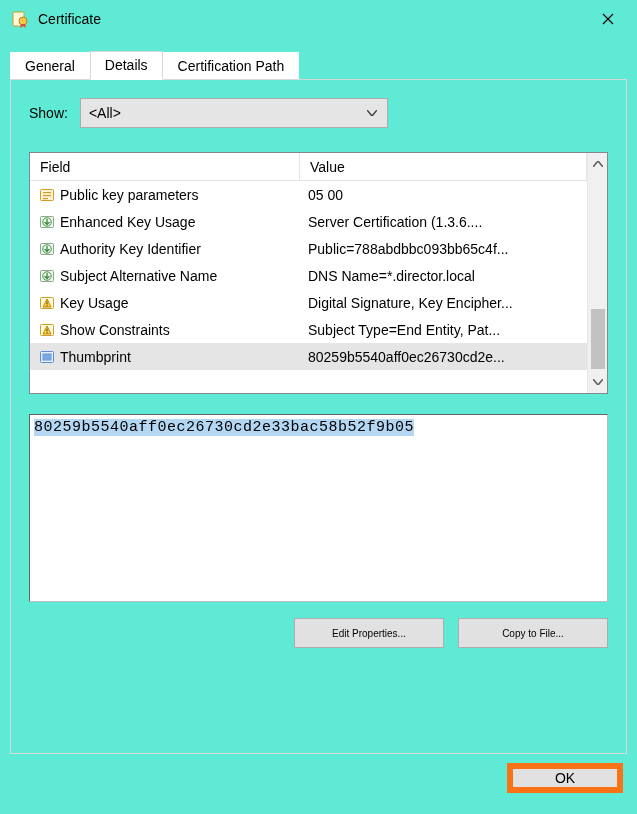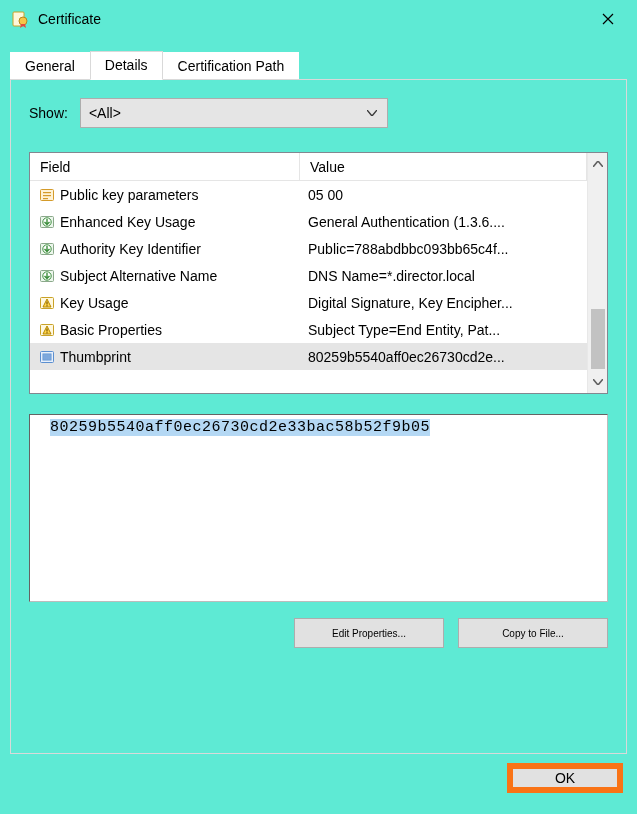--- a/index.html
+++ b/index.html
@@ -164,21 +164,21 @@
   }
   
   .detailbox {
     margin-top: 20px;
     height: 188px;
     border-top: 1px solid #646464;
     border-left: 1px solid #646464;
     border-right: 1px solid #bcbcbc;
     border-bottom: 1px solid #bcbcbc;
     background: #fff;
-    padding: 2px 20px;
+    padding: 2px 4px;
     font-family: "Consolas", "Courier New", monospace;
     font-size: 15px;
     line-height: 22px;
     letter-spacing: 0.5px;
   }
   .detailbox .sel {
     background: #b4d8f4;
     display: inline;
   }
   
@@ -285,21 +285,21 @@
                 <span class="row-icon">
                   <svg width="16" height="16" viewBox="0 0 16 16">
                       <rect x="1.5" y="2.5" width="13" height="11" rx="1" fill="#ecf6ec" stroke="#8aa88a"></rect>
                       <circle cx="8" cy="8" r="4.2" fill="#fff" stroke="#3d8f3d"></circle>
                       <path d="M8 5 L8 10 M5.5 8 L8 10.5 L10.5 8" fill="none" stroke="#3d8f3d" stroke-width="1.4"></path>
                     </svg>
                 </span>
                 <span>Enhanced Key Usage</span>
               </div>
               <div class="cell col-value">
-                  <span>General Authentication (1.3.6....</span>
+                  <span>Server Certification (1.3.6....</span>
                 </div>
             </div>
 
             <div class="row">
               <div class="cell col-field">
                 <span class="row-icon">
                   <svg width="16" height="16" viewBox="0 0 16 16">
                       <rect x="1.5" y="2.5" width="13" height="11" rx="1" fill="#ecf6ec" stroke="#8aa88a"></rect>
                       <circle cx="8" cy="8" r="4.2" fill="#fff" stroke="#3d8f3d"></circle>
                       <path d="M8 5 L8 10 M5.5 8 L8 10.5 L10.5 8" fill="none" stroke="#3d8f3d" stroke-width="1.4"></path>
@@ -348,21 +348,21 @@
             <div class="row">
               <div class="cell col-field">
                 <span class="row-icon">
                   <svg width="16" height="16" viewBox="0 0 16 16">
                       <rect x="1.5" y="2.5" width="13" height="11" rx="1" fill="#fff8e0" stroke="#c9a227"></rect>
                       <path d="M8 4 L12 12 L4 12 Z" fill="#ffd54a" stroke="#b48700"></path>
                       <rect x="7.4" y="6.5" width="1.2" height="3" fill="#7a5600"></rect>
                       <rect x="7.4" y="10.2" width="1.2" height="1.2" fill="#7a5600"></rect>
                     </svg>
                 </span>
-                <span>Basic Properties</span>
+                <span>Show Constraints</span>
               </div>
               <div class="cell col-value">
                   <span>Subject Type=End Entity, Pat...</span>
                 </div>
             </div>
 
             <div class="row selected">
               <div class="cell col-field">
                 <span class="row-icon">
                   <svg width="16" height="16" viewBox="0 0 16 16">

